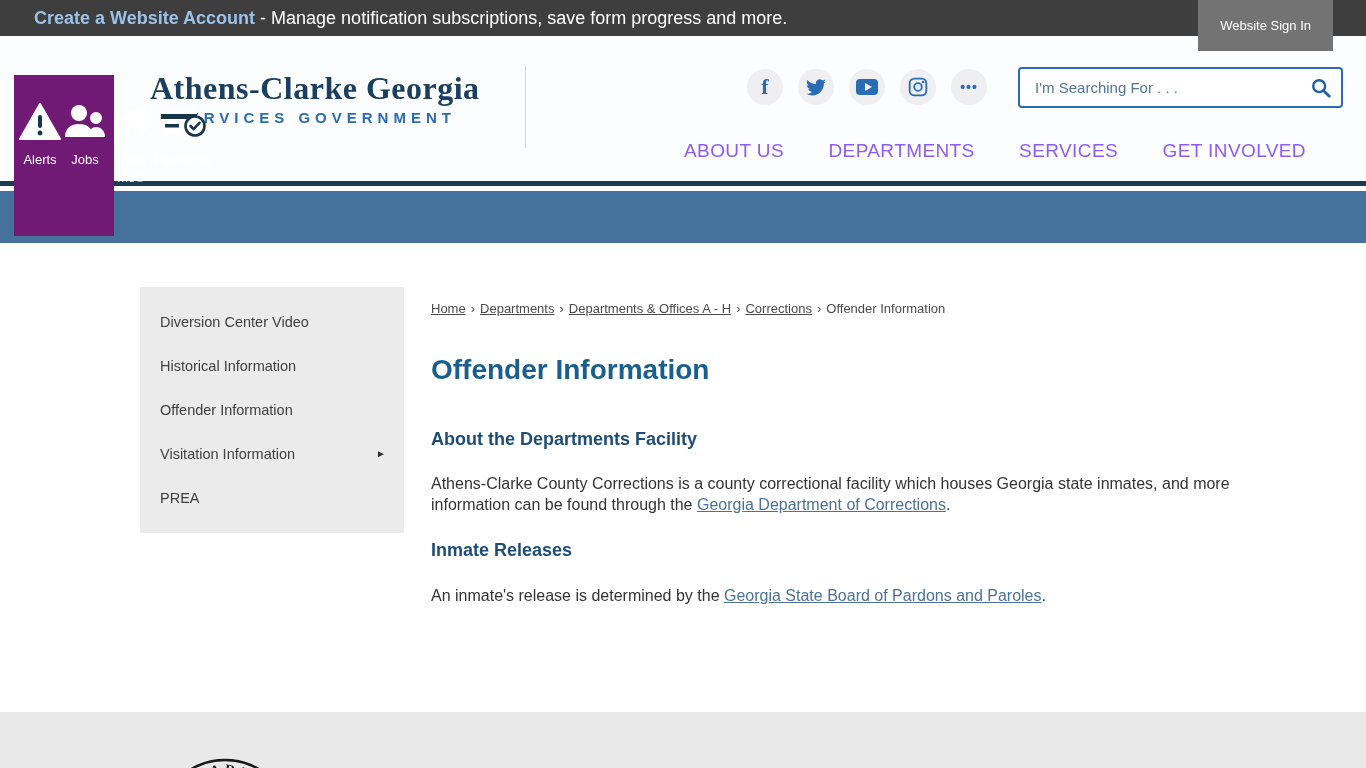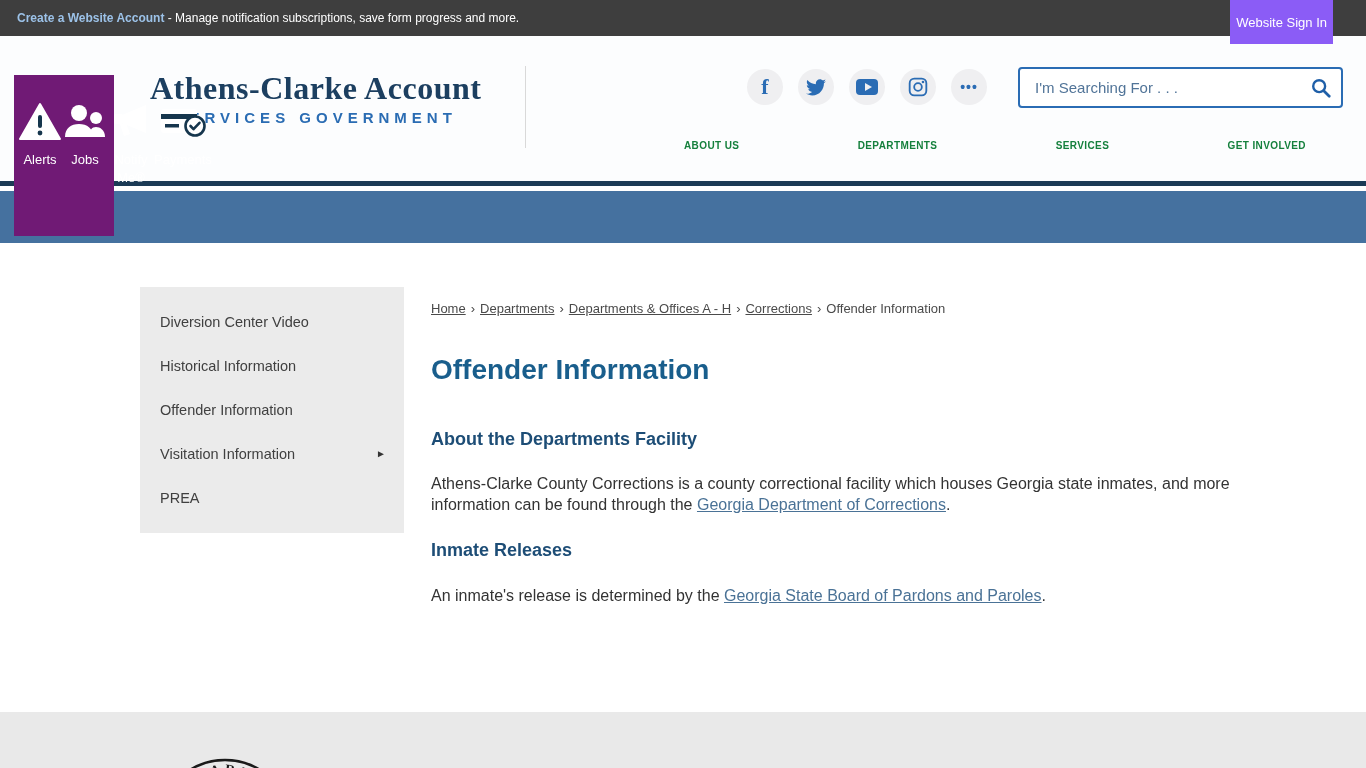--- a/index.html
+++ b/index.html
@@ -2,24 +2,24 @@
 <html><head>
 <meta charset="utf-8">
 <style>
   * { margin:0; padding:0; box-sizing:border-box; }
   html,body { width:1366px; height:768px; overflow:hidden; background:#fff;
     font-family:"Liberation Sans", sans-serif; }
 
   
   #topbar { position:absolute; top:0; left:0; width:1366px; height:36px;
     background:#3e3e3e; display:flex; align-items:center; z-index:50; }
-  #topbar .msg { padding-left:17px; font-size:12px; color:#fff; }
+  #topbar .msg { padding-left:34px; font-size:18px; color:#fff; }
   #topbar .msg a { color:#9cc2e8; font-weight:bold; text-decoration:none; cursor:pointer; }
-  #signin { position:absolute; right:33px; top:0; height:44px; background:#8b5cf6;
-    color:#fff; font-size:13px; display:flex; align-items:center; padding:0 6px; cursor:pointer; }
+  #signin { position:absolute; right:33px; top:0; height:51px; background:#737373;
+    color:#fff; font-size:13px; display:flex; align-items:center; padding:0 22px; cursor:pointer; }
 
   
   #header { position:absolute; top:36px; left:0; width:1366px; height:150px;
     background:#fcfdfe; border-bottom:5px solid #1b3a55; z-index:20; }
   #logo { position:absolute; left:150px; top:36px; cursor:pointer; }
   #logo .l1 { font-family:"Liberation Serif", serif; font-weight:bold; font-size:32px;
     color:#1c3f60; letter-spacing:0.5px; line-height:1.05; }
   #logo .l2 { font-size:15px; font-weight:bold; letter-spacing:5px; color:#2a6cb3;
     text-align:center; margin-top:3px; }
   #hdr-divider { position:absolute; left:525px; top:30px; height:82px; width:1px; background:#d9d9d9; }
@@ -39,21 +39,21 @@
     border:2px solid #2a6cb4; border-radius:4px; background:#fff;
     display:flex; align-items:center; }
   #search input { flex:1; border:none; outline:none; font-size:15px; padding:0 10px 0 15px;
     color:#6d28d9; background:transparent; font-family:"Liberation Sans", sans-serif; }
   #search input::placeholder { color:#517498; opacity:1; }
   #search .mag { width:40px; height:100%; display:flex; align-items:center;
     justify-content:center; cursor:pointer; }
 
   #mainnav { position:absolute; left:684px; top:104px; width:622px;
     display:flex; justify-content:space-between; }
-  #mainnav .nav-item { font-size:10px; font-weight:bold; color:#15803d;
+  #mainnav .nav-item { font-size:19px; font-weight:normal; color:#8b5cf6;
     letter-spacing:0.4px; cursor:pointer; }
 
   
   #banner { position:absolute; top:191px; left:0; width:1366px; height:52px;
     background:#45719f; z-index:5; }
 
   
   #quickbar { position:absolute; left:14px; top:75px; width:100px; background:#701a75;
     z-index:60; padding:26px 4px 26px; display:flex; flex-direction:row; }
   .qitem { display:flex; flex-direction:column; align-items:center; cursor:pointer;
@@ -88,21 +88,21 @@
 </head>
 <body>
 
 <div id="topbar">
   <div class="msg"><a>Create a Website Account</a><span> - Manage notification subscriptions, save form progress and more.</span></div>
   <div id="signin">Website Sign In</div>
 </div>
 
 <div id="header">
   <div id="logo">
-    <div class="l1">Athens-Clarke Account</div>
+    <div class="l1">Athens-Clarke Georgia</div>
     <div class="l2">SERVICES GOVERNMENT</div>
   </div>
   <div id="hdr-divider"></div>
 
   <div class="soc" style="left:747px">
     <span class="fb">f</span>
   </div>
   <div class="soc" style="left:798px">
     <svg width="20" height="17" viewBox="0 0 24 20">
       <path fill="#2a6cb4" d="M24 2.4c-.9.4-1.8.7-2.8.8 1-.6 1.8-1.6 2.2-2.7-1 .6-2 1-3.1 1.2C19.4.7 18.1 0 16.7 0c-2.7 0-4.9 2.2-4.9 4.9 0 .4 0 .8.1 1.1C7.8 5.8 4.1 3.9 1.7.9 1.2 1.7 1 2.5 1 3.4c0 1.7.9 3.2 2.2 4.1-.8 0-1.6-.2-2.2-.6v.1c0 2.4 1.7 4.4 3.9 4.8-.4.1-.8.2-1.3.2-.3 0-.6 0-.9-.1.6 2 2.4 3.4 4.6 3.4-1.7 1.3-3.8 2.1-6.1 2.1-.4 0-.8 0-1.2-.1 2.2 1.4 4.8 2.2 7.5 2.2 9.1 0 14-7.5 14-14v-.6c1-.7 1.8-1.6 2.5-2.5z"></path>

